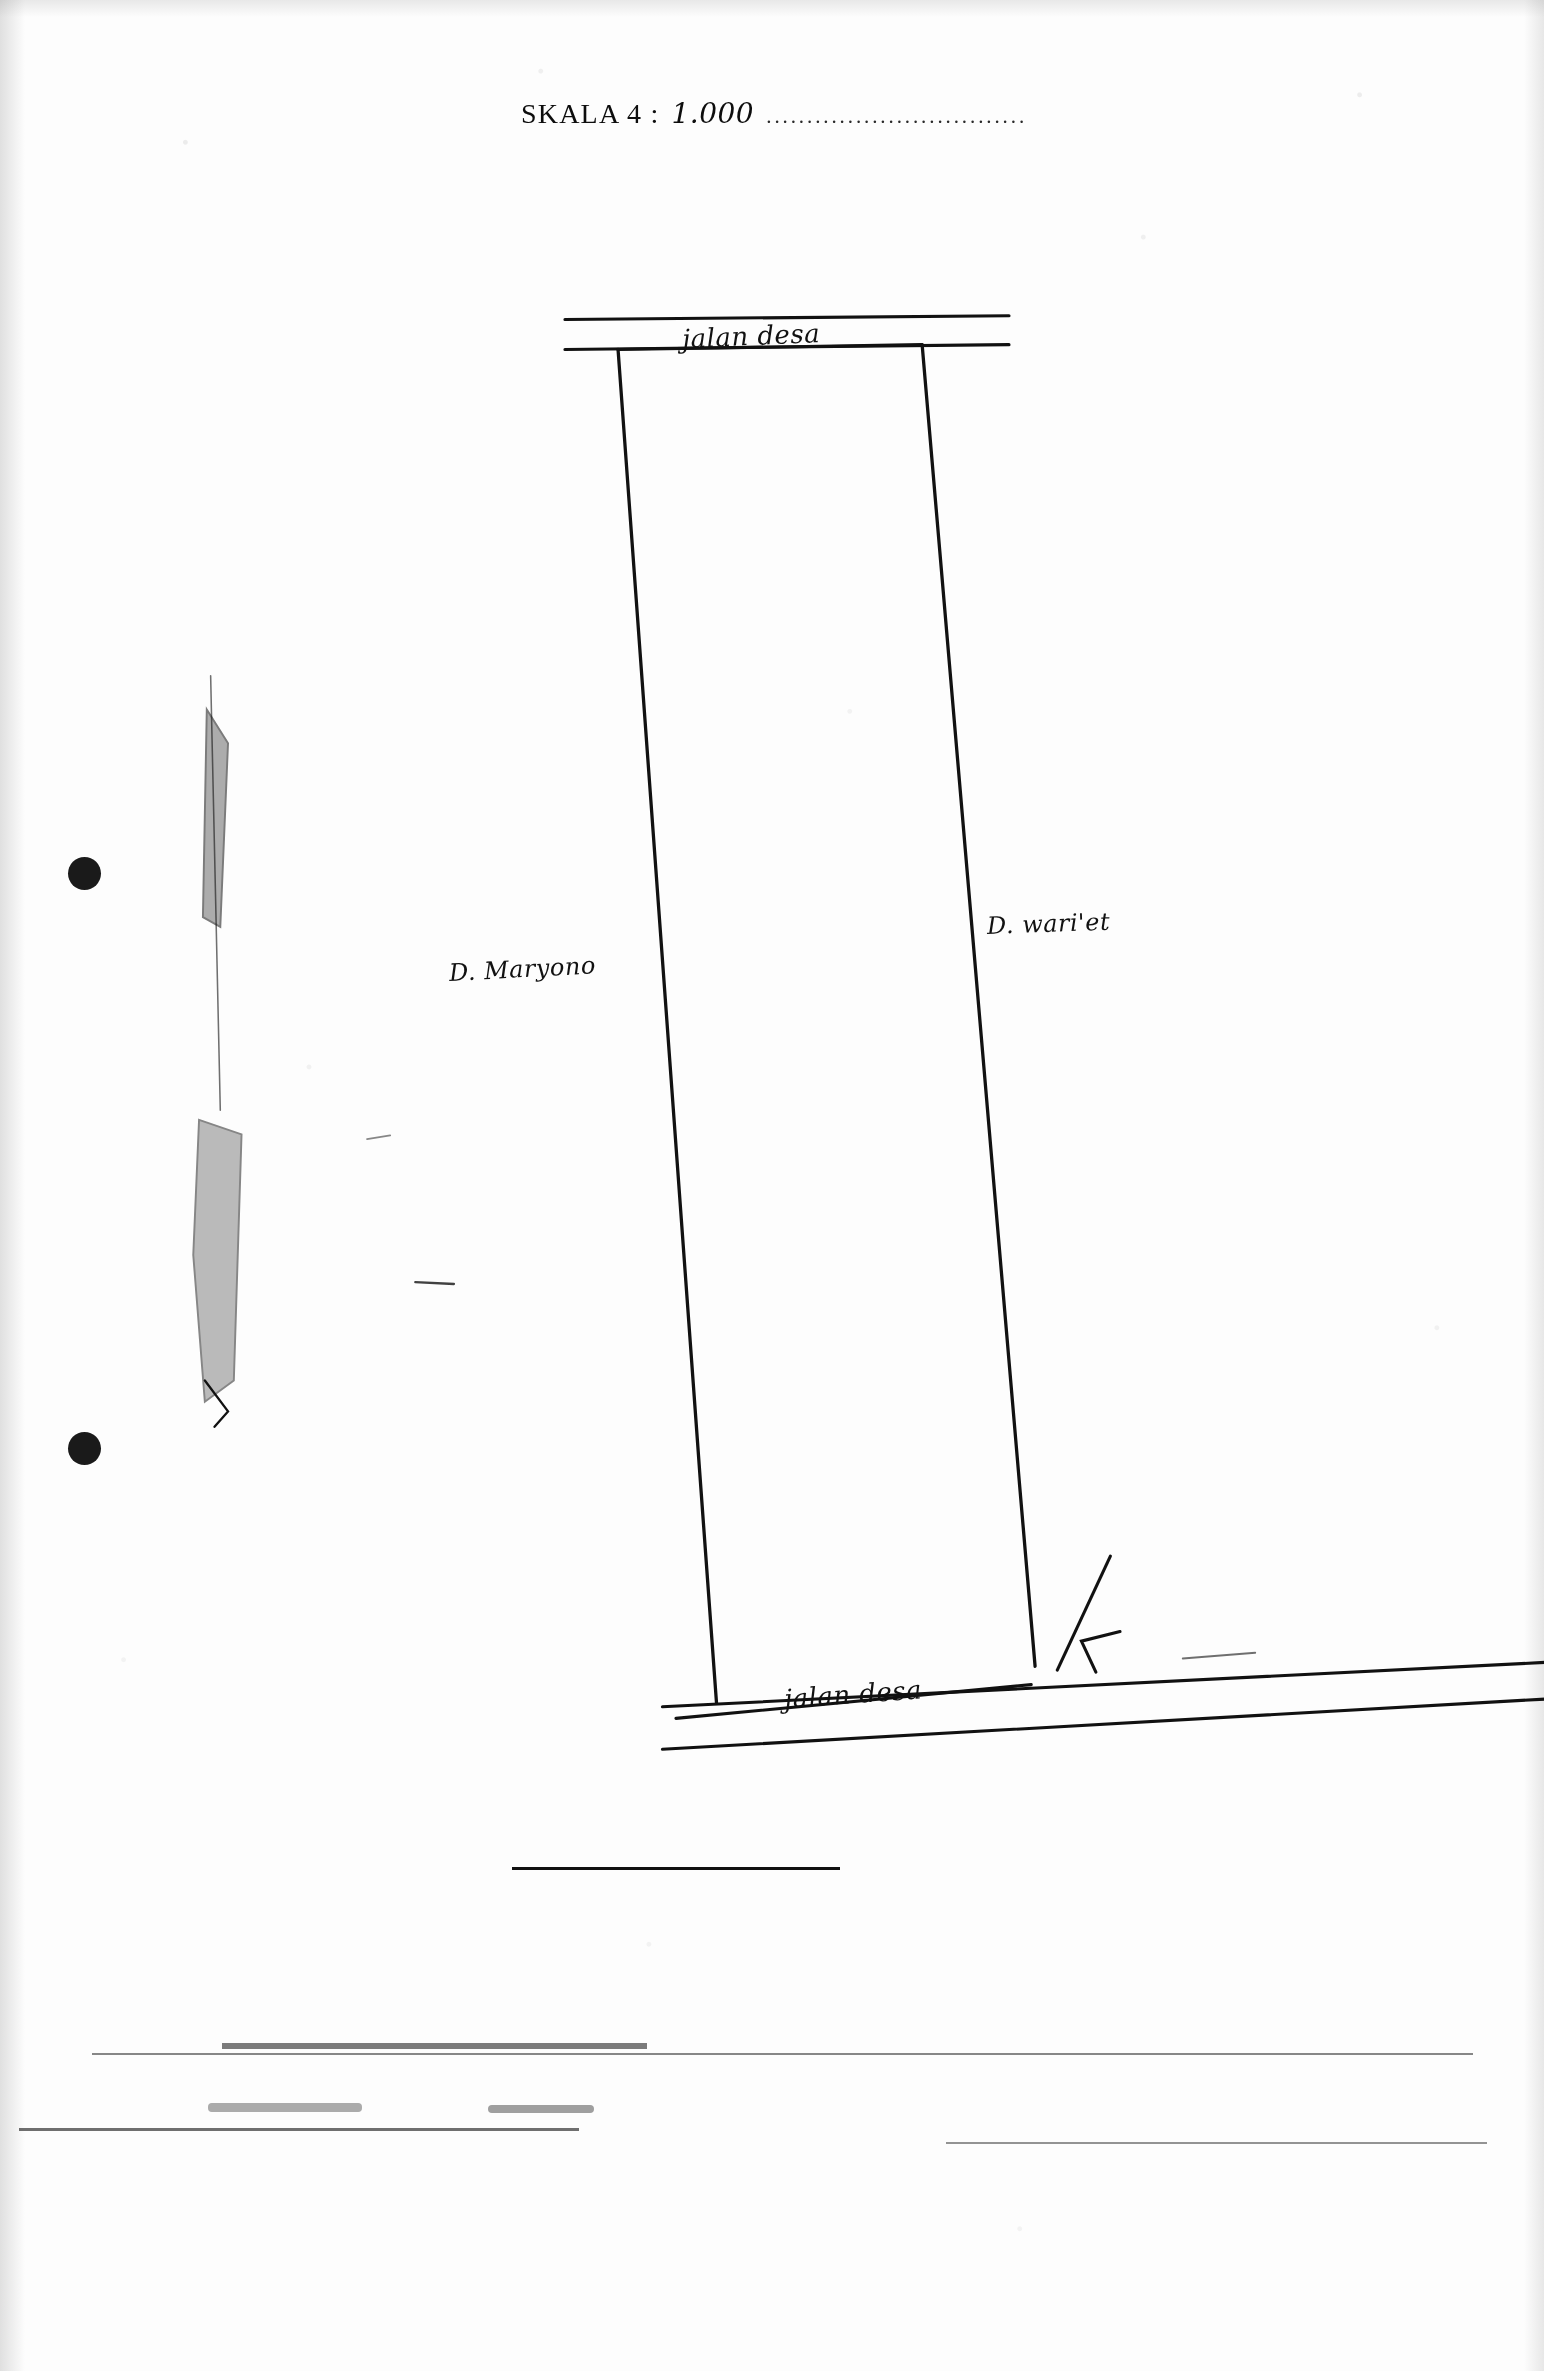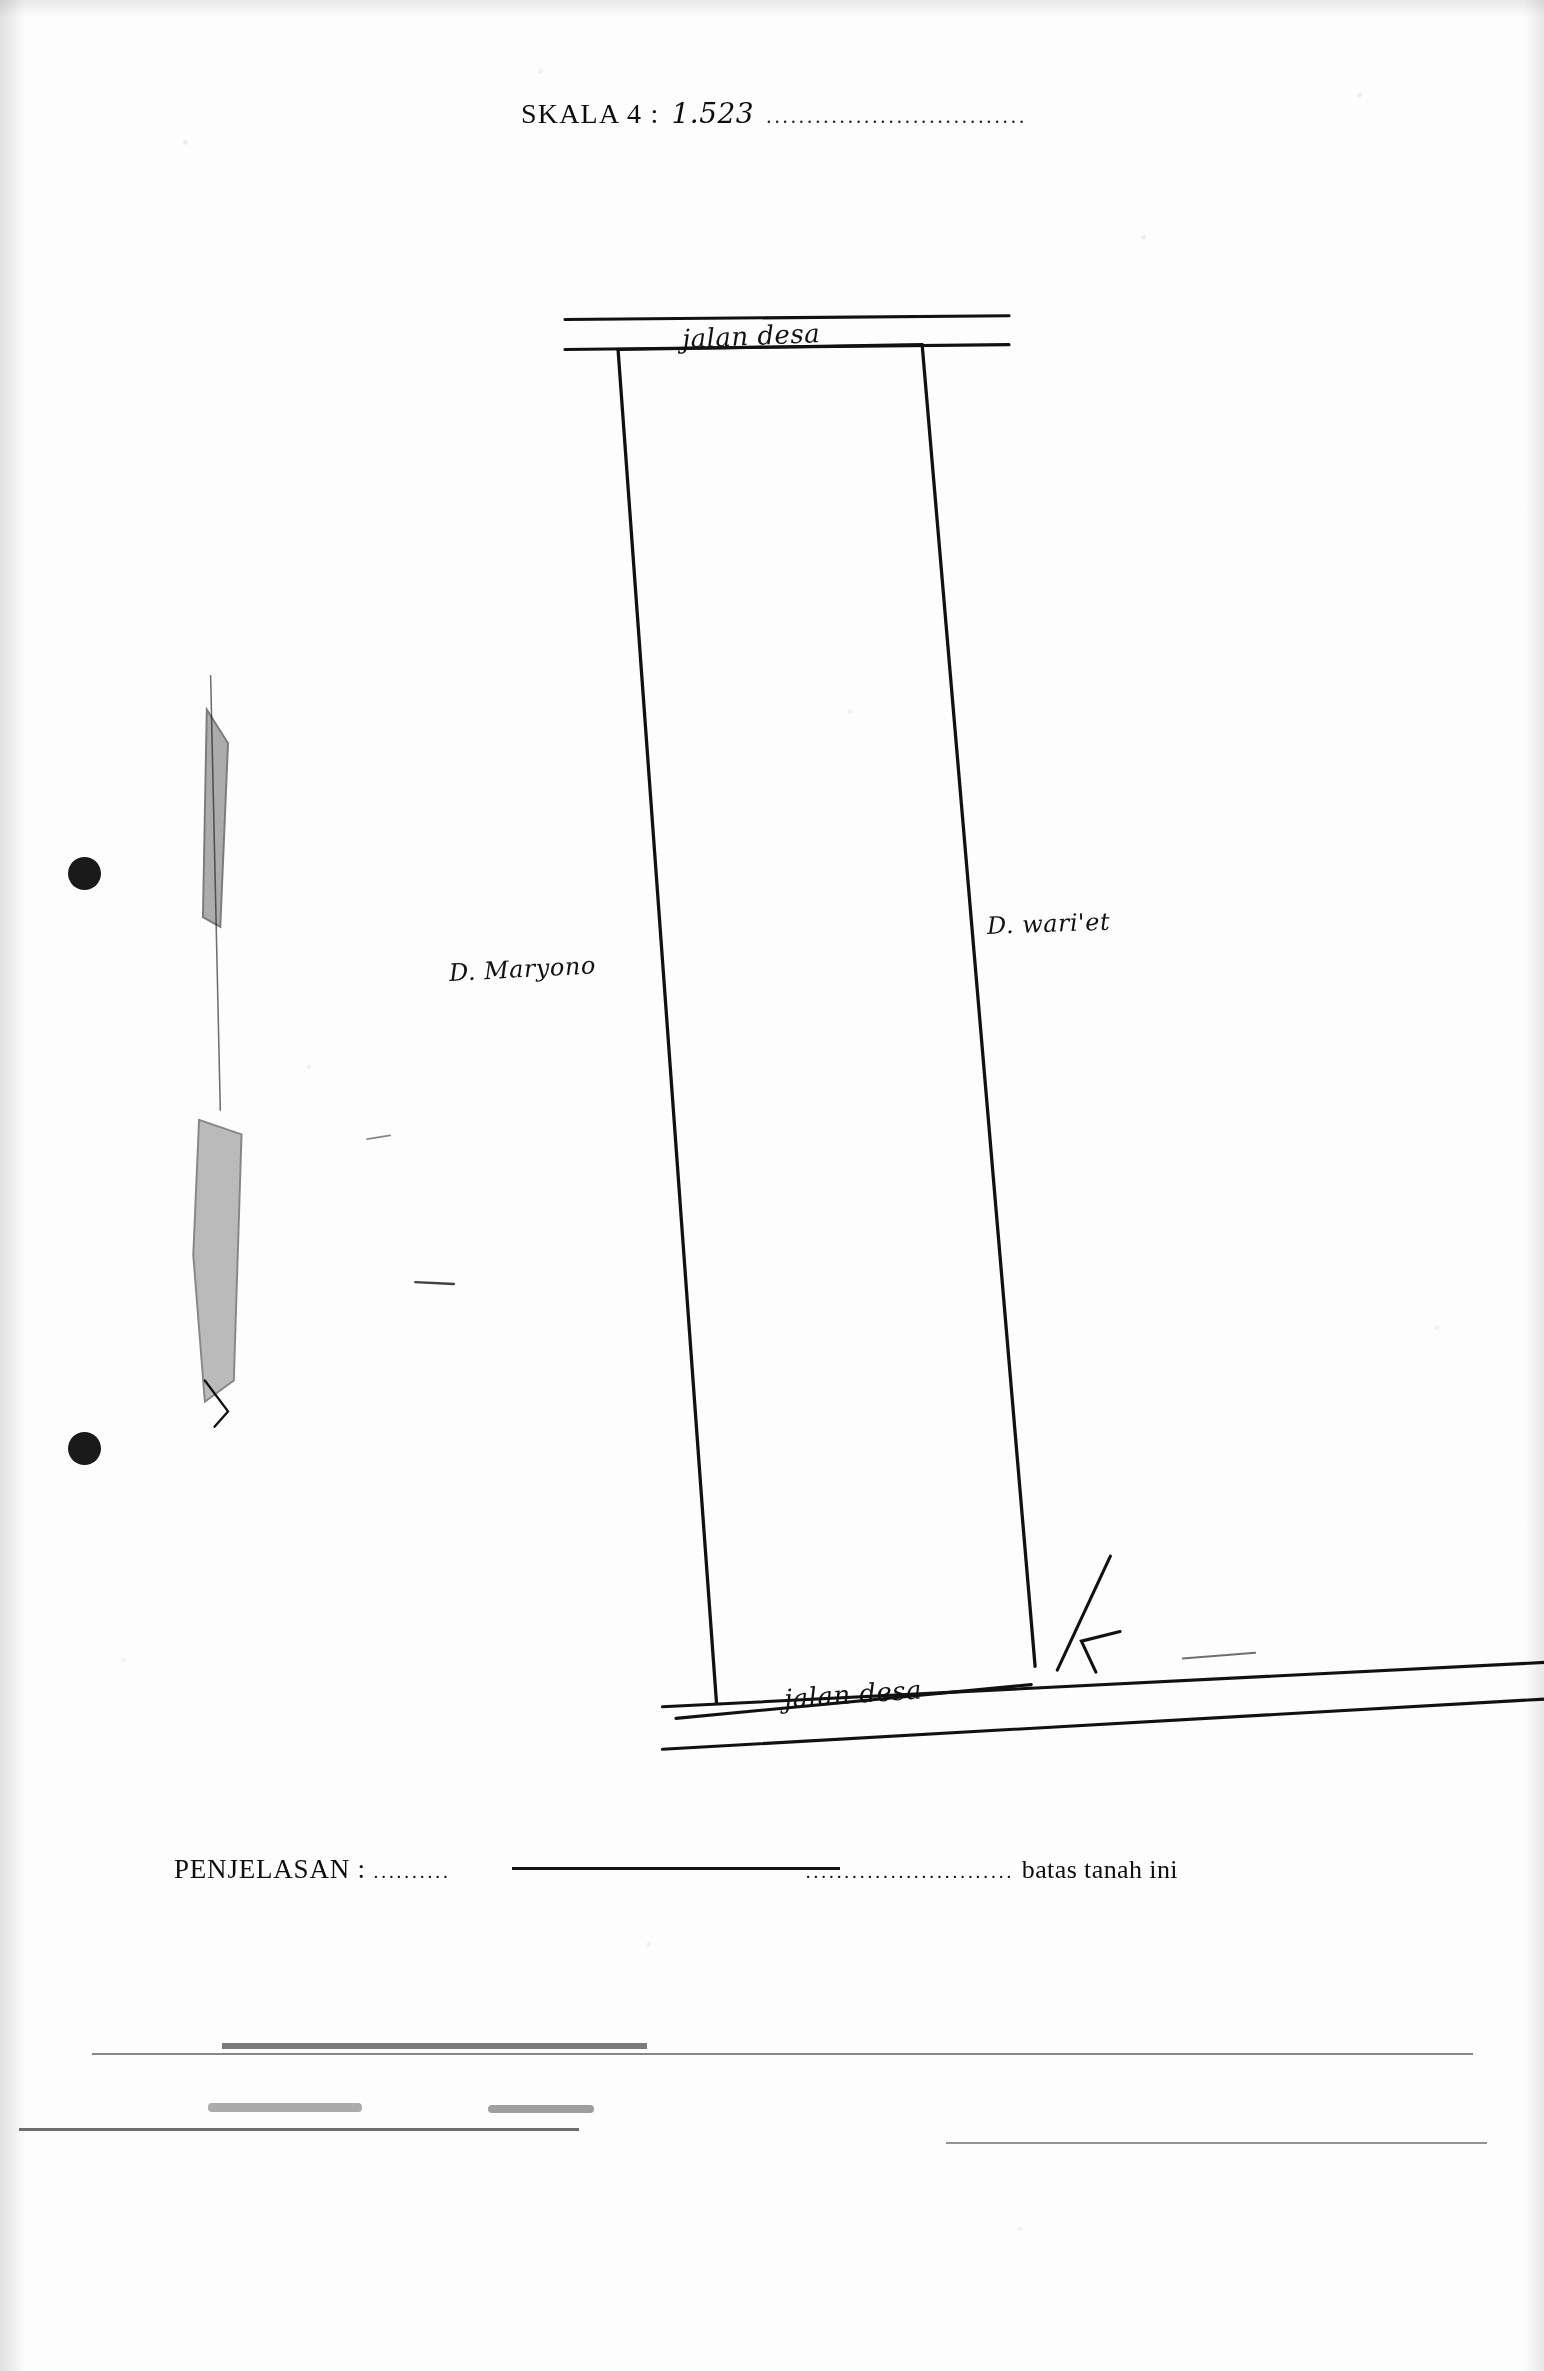--- a/index.html
+++ b/index.html
@@ -167,21 +167,21 @@
   <div id="scan-noise"></div>
   <div class="edge-shadow-left"></div>
   <div class="edge-shadow-right"></div>
   <div class="edge-shadow-top"></div>
 
   <div class="punch-hole" id="hole-top"></div>
   <div class="punch-hole" id="hole-bot"></div>
 
   <div id="scale-line">
     <span id="scale-label">SKALA 4 :</span>
-    <span id="scale-value">1.523</span>
+    <span id="scale-value">1.000</span>
     <span id="scale-dots">................................</span>
   </div>
 
 
   <svg id="plot-svg" viewBox="0 0 1600 2456">
     <g stroke="#111" fill="none" stroke-linecap="round">
 
       <path d="M 585 331 L 1045 327" stroke-width="3.2"></path>
       <path d="M 585 362 L 1045 357" stroke-width="3.2"></path>
 
@@ -205,27 +205,20 @@
       <path d="M 380 1180 L 404 1176" stroke-width="1.8" opacity=".5"></path>
       <path d="M 1225 1718 L 1300 1712" stroke-width="2" opacity=".6"></path>
     </g>
   </svg>
 
   <div class="hand-label" id="label-jalan-atas">jalan desa</div>
   <div class="hand-label" id="label-jalan-bawah">jalan desa</div>
   <div class="hand-label" id="label-maryono">D. Maryono</div>
   <div class="hand-label" id="label-warie">D. wari'et</div>
 
-  <div id="penjelasan-line">
-    <span>PENJELASAN :</span>
-    <span id="penjelasan-dots">..........</span>
-    <span style="display:inline-block;width:340px"></span>
-    <span id="penjelasan-dots2" style="letter-spacing:2.9px;font-size:19.3px">...........................</span>
-    <span id="penjelasan-text">batas tanah ini</span>
-  </div>
   <div id="legend-rule"></div>
 
   <div class="smudge" style="left:92px;  top:2053px; width:1381px; height:1.9px; opacity:.5;"></div>
   <div class="smudge" style="left:222px; top:2043px; width:425px;  height:5.8px; opacity:.55;"></div>
   <div class="smudge" style="left:19.3px;  top:2128px; width:560px;  height:2.9px; opacity:.6;"></div>
   <div class="smudge" style="left:946px; top:2142px; width:541px;  height:1.9px; opacity:.45;"></div>
   <div class="smudge" style="left:208px; top:2103px; width:154px;  height:8.7px; opacity:.35; border-radius:3.9px;"></div>
   <div class="smudge" style="left:488px; top:2105px; width:106px;  height:7.7px; opacity:.4; border-radius:3.9px;"></div>
 
 </div>

